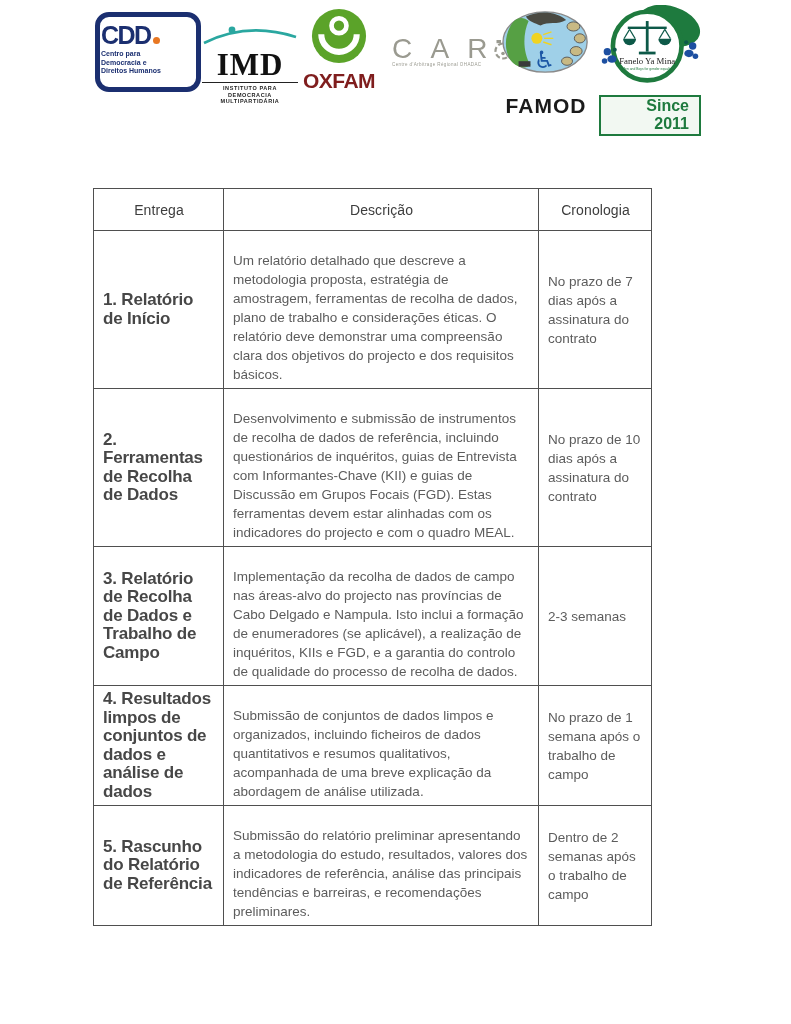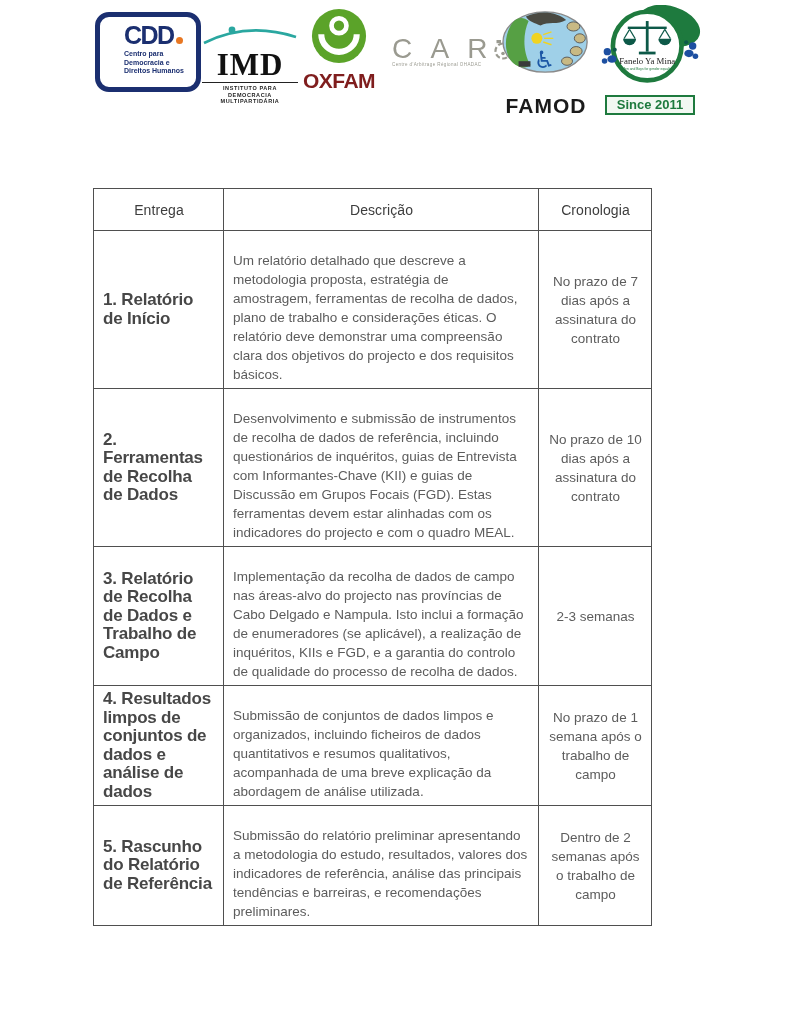--- a/index.html
+++ b/index.html
@@ -8,21 +8,21 @@
     margin:0 auto;overflow:hidden;
     font-family:"Liberation Sans","DejaVu Sans",sans-serif;
   }
 
   
   .logo{position:absolute;}
   .logo, .logo *{box-sizing:border-box;}
 
   
   .cdd{left:95px;top:12px;width:106px;height:80px;}
-  .cdd-box{width:106px;height:80px;border:5px solid #1b2f70;border-radius:14px;background:#fff;padding:5px 8px 4px 24px;}
+  .cdd-box{width:106px;height:80px;border:5px solid #1b2f70;border-radius:14px;background:#fff;padding:5px 8px 4px 1px;}
   .cdd-word{font-weight:bold;font-size:25px;line-height:26px;color:#1b2f70;letter-spacing:-1.5px;}
   .cdd-dot{display:inline-block;width:7px;height:7px;border-radius:50%;background:#e87722;margin-left:2px;}
   .cdd-tag{font-size:7px;font-weight:bold;color:#1b2f70;line-height:8.5px;margin-top:2px;}
 
   
   .imd{left:202px;top:24px;width:96px;text-align:center;}
   .imd-word{font-family:"Liberation Serif","DejaVu Serif",serif;font-weight:bold;font-size:31px;line-height:30px;color:#111;letter-spacing:1px;}
   .imd-caps{display:inline-block;border-top:1.5px solid #222;margin-top:2px;padding-top:2px;font-size:5.5px;font-weight:bold;color:#222;letter-spacing:0.6px;line-height:6.5px;}
 
   
@@ -33,22 +33,22 @@
   .caro{left:392px;top:38px;width:108px;}
   .caro-word{font-size:28px;color:#9a9a90;letter-spacing:6px;font-weight:normal;line-height:22px;white-space:nowrap;}
   .caro-word svg{vertical-align:-3px;margin-left:-2px;}
   .caro-tag{font-size:4.5px;color:#9a9a90;letter-spacing:0.4px;margin-top:1px;}
 
   
   .famod{left:498px;top:10px;width:96px;text-align:center;}
   .famod-word{font-weight:bold;font-size:21px;color:#1a1a1a;letter-spacing:1px;margin-top:16px;}
 
   
-  .fanelo{left:599px;top:5px;width:102px;text-align:center;}
-  .fanelo-badge{display:inline-block;border:2px solid #1e7a3e;color:#1e7a3e;background:#f2f8f2;font-size:13px;font-weight:bold;padding:0px 10px 1px 10px;margin-top:2px;}
+  .fanelo{left:599px;top:5px;width:102px;text-align:right;}
+  .fanelo-badge{display:inline-block;border:2px solid #1e7a3e;color:#1e7a3e;background:#f2f8f2;font-size:16px;font-weight:bold;padding:0px 10px 1px 10px;margin-top:2px;}
 
   
   .doc-table{
     position:absolute;left:93px;top:188px;width:558px;
     border-collapse:collapse;table-layout:fixed;
   }
   .doc-table th,.doc-table td{
     border:1px solid #4f4f4f;
     padding:4px 8px 4px 9px;
   }
@@ -58,21 +58,21 @@
   }
   td.c-entrega{
     vertical-align:middle;font-weight:bold;font-size:17px;color:#474747;
     letter-spacing:-0.2px;line-height:18.5px;
   }
   td.c-desc{
     vertical-align:top;font-size:13.5px;color:#5c5c5c;line-height:19px;
     padding-top:20px;
   }
   td.c-crono{
-    vertical-align:middle;font-size:13.5px;color:#5c5c5c;line-height:19px;text-align:center;
+    vertical-align:middle;font-size:13.5px;color:#5c5c5c;line-height:19px;
   }
   tr.r1{height:153px;} tr.r2{height:150px;} tr.r3{height:130px;}
   tr.r4{height:110px;} tr.r5{height:116px;}
 </style>
 </head>
 <body>
 
 <div class="page">
 
   <div class="logo cdd">

